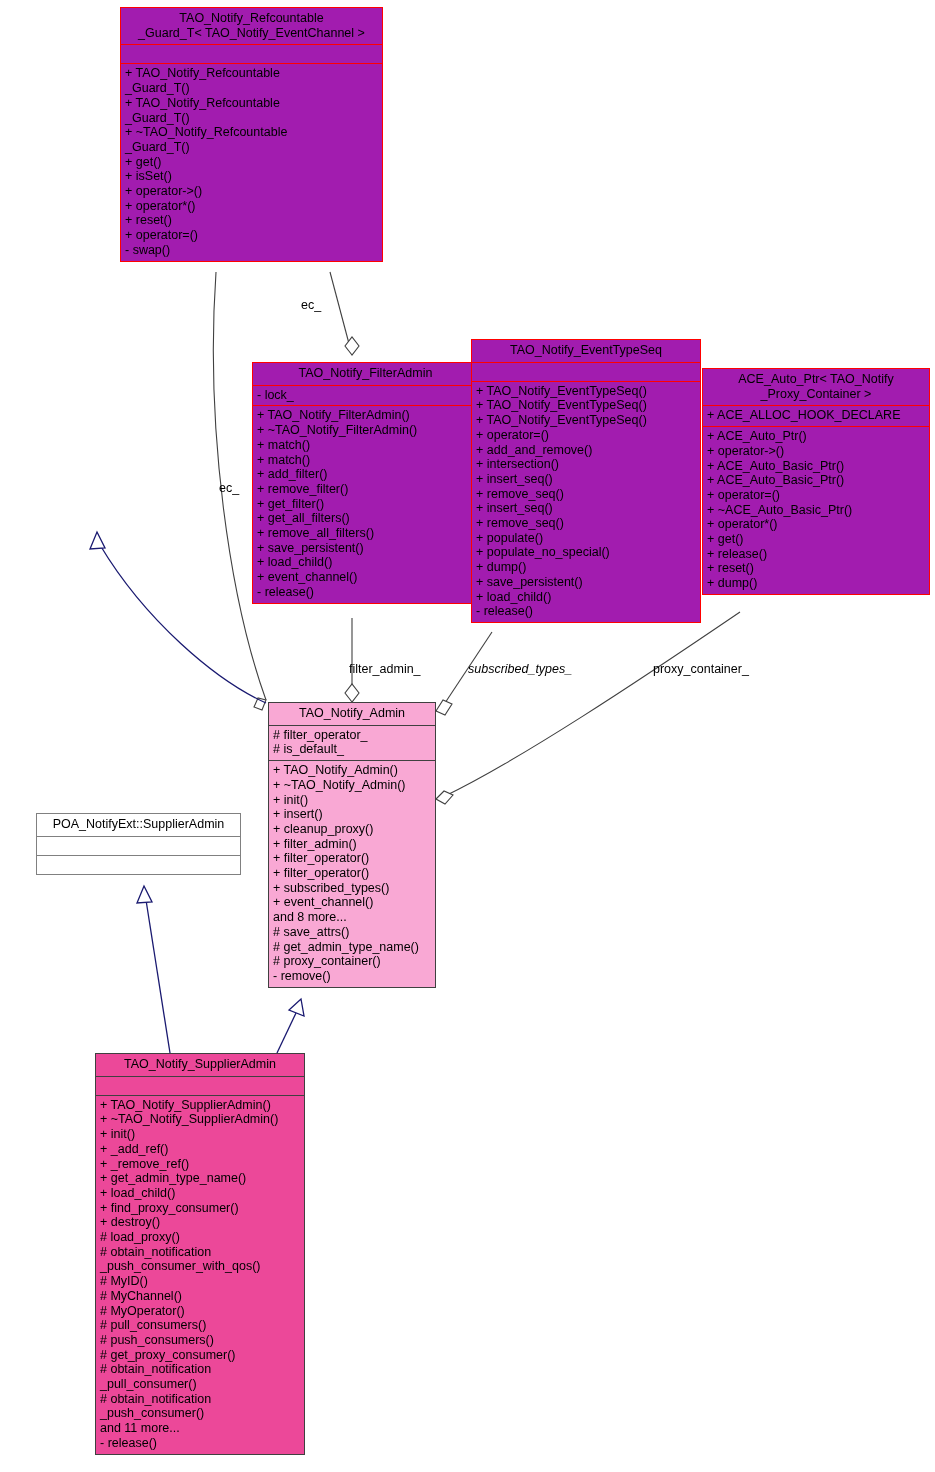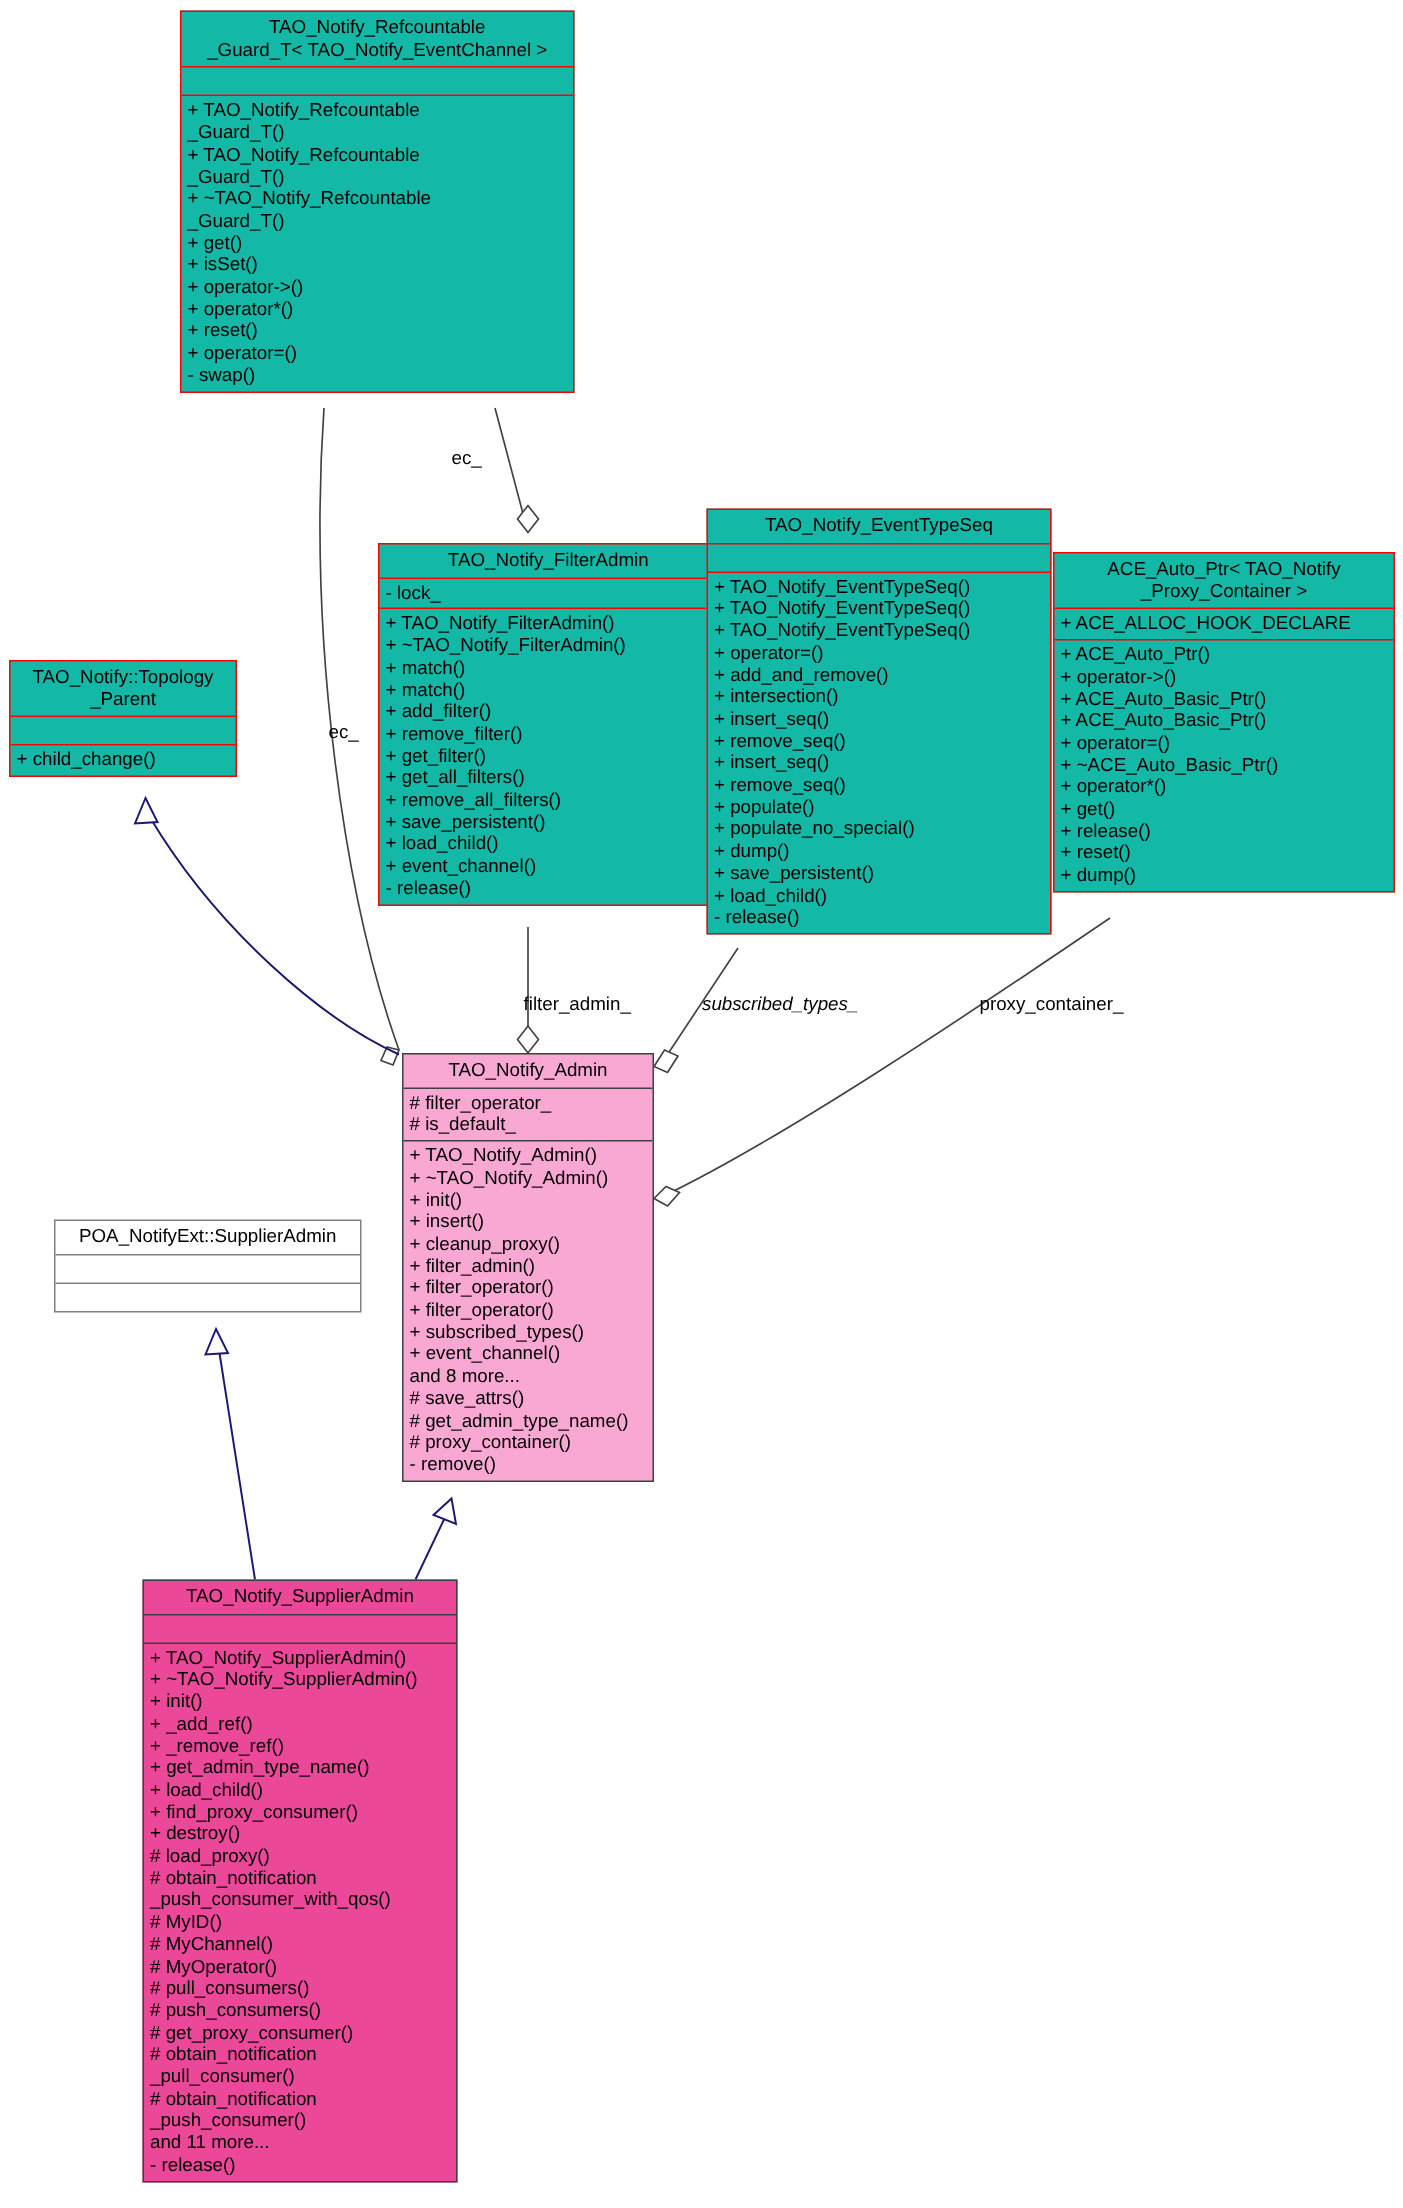--- a/index.html
+++ b/index.html
@@ -17,21 +17,21 @@
   #diagram {
     position: absolute;
     left: 0; top: 0;
     width: 935px;
     height: 1472px;
   }
   .uml-box {
     position: absolute;
     box-sizing: border-box;
     border: 1px solid #ff0000;
-    background: #14b8a6;
+    background: #a21caf;
     font-size: 12.5px;
     line-height: 14.7px;
     color: #000000;
   }
   .uml-box.gray {
     border: 1px solid #404040;
     background: #ec4899;
   }
   .uml-box.plain {
     border: 1px solid #808080;
@@ -200,30 +200,20 @@
       <div class="row">+ operator=()</div>
       <div class="row">+ ~ACE_Auto_Basic_Ptr()</div>
       <div class="row">+ operator*()</div>
       <div class="row">+ get()</div>
       <div class="row">+ release()</div>
       <div class="row">+ reset()</div>
       <div class="row">+ dump()</div>
     </div>
   </div>
 
-  <div class="uml-box" style="left:6px; top:440px; width:152px;">
-    <div class="sect title">
-      <div class="row">TAO_Notify::Topology
-_Parent</div>
-    </div>
-    <div class="sect empty"></div>
-    <div class="sect">
-      <div class="row">+ child_change()</div>
-    </div>
-  </div>
 
   <div class="uml-box dark" style="left:268px; top:702px; width:168px;">
     <div class="sect title">
       <div class="row">TAO_Notify_Admin</div>
     </div>
     <div class="sect">
       <div class="row"># filter_operator_</div>
       <div class="row"># is_default_</div>
     </div>
     <div class="sect">

